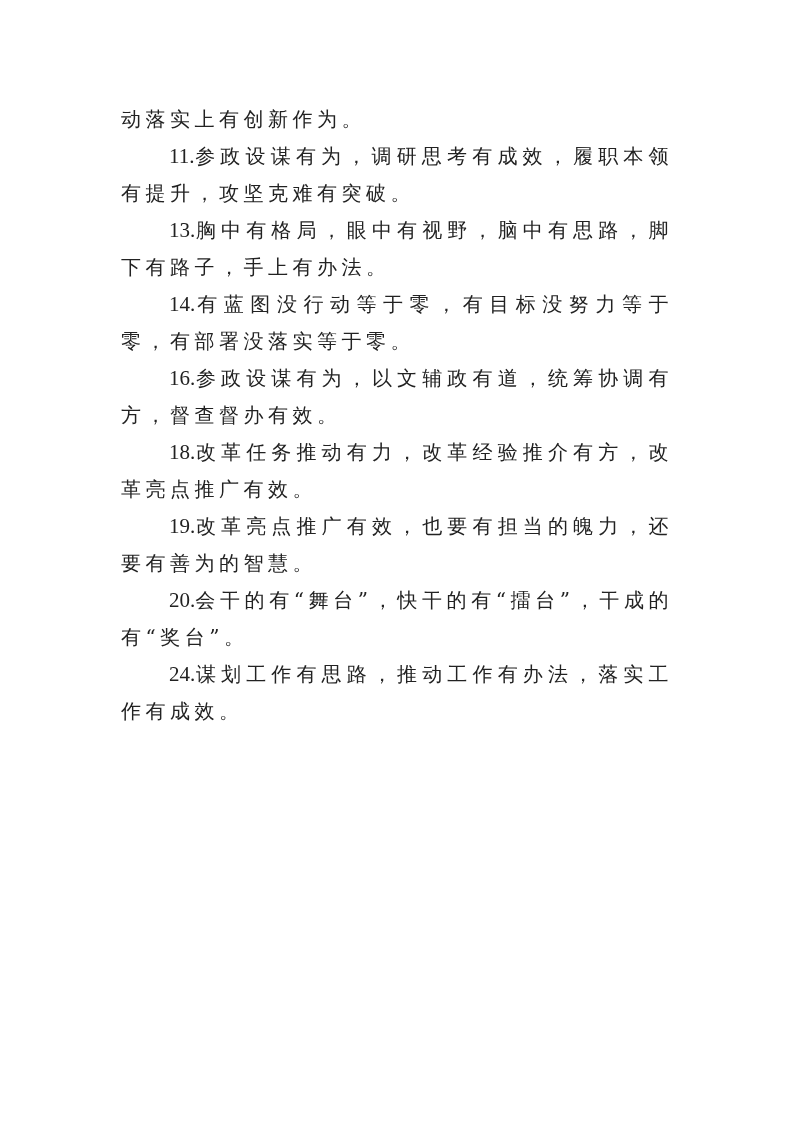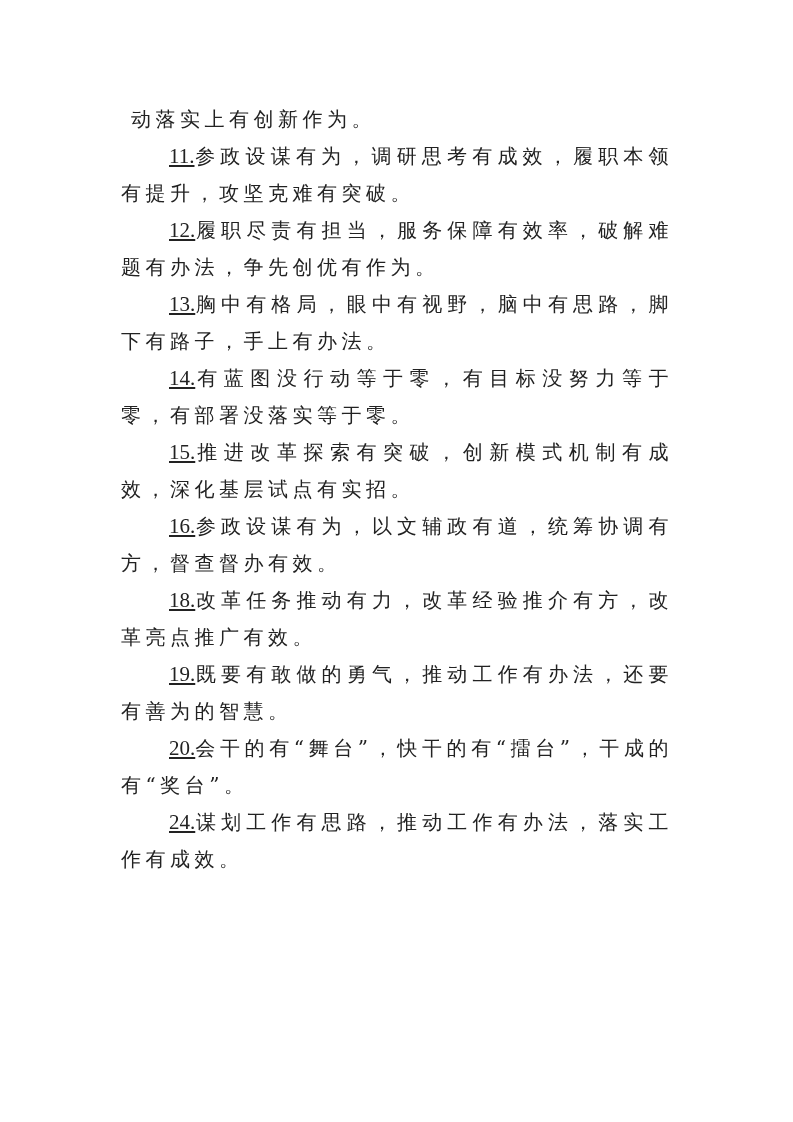--- a/index.html
+++ b/index.html
@@ -9,32 +9,30 @@
     left: 121px;
     top: 101px;
     width: 552px;
     font-family: "DejaVu Serif", "Liberation Serif", serif;
     font-size: 20px;
     line-height: 37px;
     color: #222222;
     letter-spacing: 4.5px;
   }
   .para { margin: 0; text-indent: 2.4em; text-align: justify; text-align-last: left; }
-  .para.cont { text-indent: 0; margin-left: 10px; }
-  .num { letter-spacing: 0; font-family: "Liberation Serif", serif; font-size: 21px; text-decoration: underline; }
+  .para.cont { text-indent: 0; }
+  .num { letter-spacing: 0; font-family: "Liberation Serif", serif; font-size: 21px; }
 </style>
 </head>
 <body>
 
 <div class="page">
   <p class="para cont">动落实上有创新作为。</p>
 
   <p class="para"><span class="num">11.</span><span>参政设谋有为，调研思考有成效，履职本领有提升，攻坚克难有突破。</span></p>
-  <p class="para"><span class="num">12.</span><span>履职尽责有担当，服务保障有效率，破解难题有办法，争先创优有作为。</span></p>
   <p class="para"><span class="num">13.</span><span>胸中有格局，眼中有视野，脑中有思路，脚下有路子，手上有办法。</span></p>
   <p class="para"><span class="num">14.</span><span>有蓝图没行动等于零，有目标没努力等于零，有部署没落实等于零。</span></p>
-  <p class="para"><span class="num">15.</span><span>推进改革探索有突破，创新模式机制有成效，深化基层试点有实招。</span></p>
   <p class="para"><span class="num">16.</span><span>参政设谋有为，以文辅政有道，统筹协调有方，督查督办有效。</span></p>
   <p class="para"><span class="num">18.</span><span>改革任务推动有力，改革经验推介有方，改革亮点推广有效。</span></p>
-  <p class="para"><span class="num">19.</span><span>既要有敢做的勇气，推动工作有办法，还要有善为的智慧。</span></p>
+  <p class="para"><span class="num">19.</span><span>改革亮点推广有效，也要有担当的魄力，还要有善为的智慧。</span></p>
   <p class="para"><span class="num">20.</span><span>会干的有“舞台”，快干的有“擂台”，干成的有“奖台”。</span></p>
   <p class="para"><span class="num">24.</span><span>谋划工作有思路，推动工作有办法，落实工作有成效。</span></p>
 </div>
 
 </body></html>

